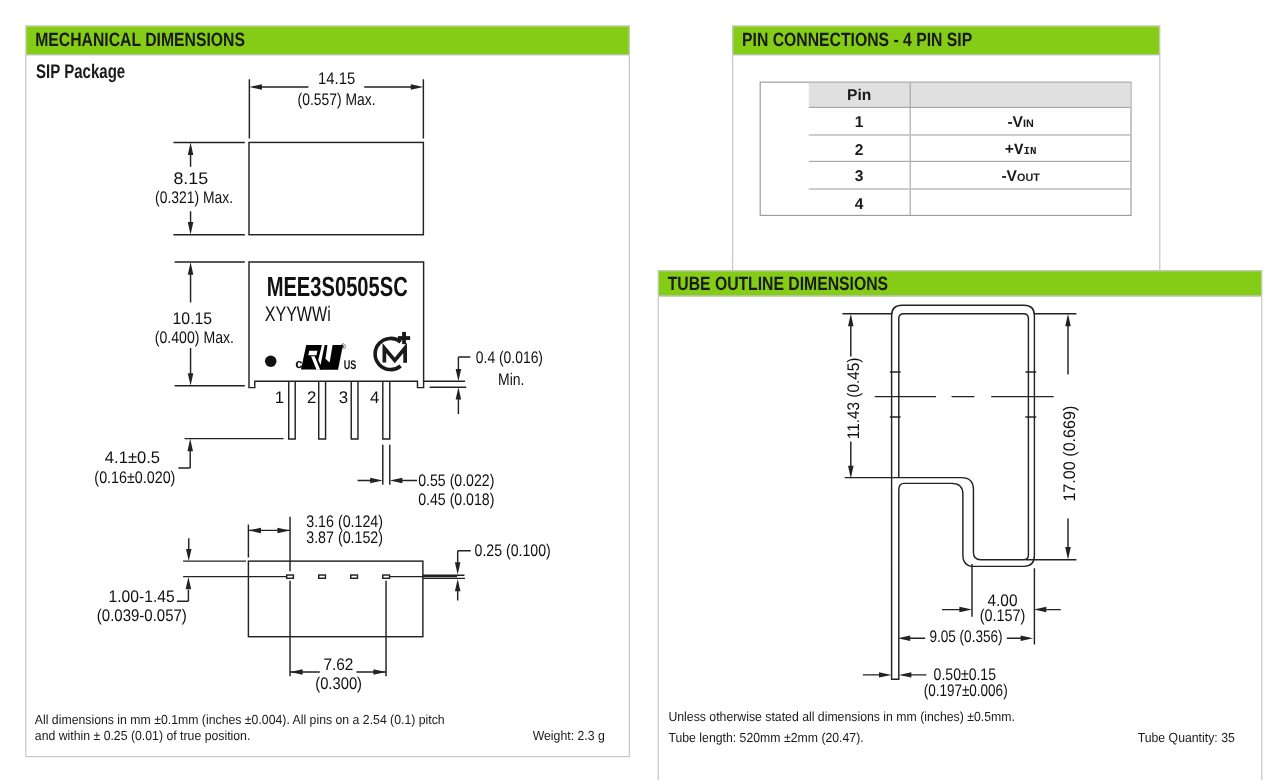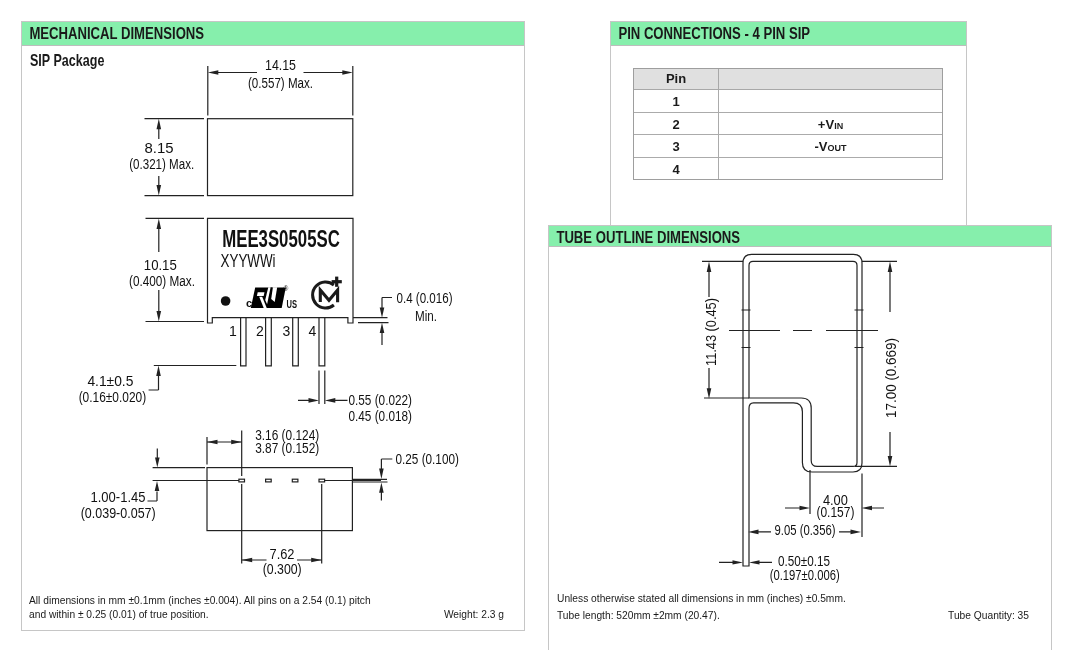--- a/index.html
+++ b/index.html
@@ -1,18 +1,18 @@
 <!DOCTYPE html>
 <html><head>
 <meta charset="utf-8">
 <style>
   html,body{margin:0;padding:0;background:#fff;}
   body{width:1066px;height:650px;position:relative;font-family:"Liberation Sans",sans-serif;overflow:hidden;}
   .panel{position:absolute;border:1px solid #c6c6c6;background:#fff;box-sizing:border-box;}
-  .phead{position:absolute;left:0;top:0;right:0;height:23px;background:#86efac;border-bottom:1px solid #bdbdbd;}
+  .phead{position:absolute;left:0;top:0;right:0;height:23px;background:#84cc16;border-bottom:1px solid #bdbdbd;}
   .phead span{display:inline-block;font-size:16px;font-weight:bold;color:#1a1a1a;line-height:23px;padding-left:9px;transform:scaleX(0.82);transform-origin:0 50%;white-space:nowrap;}
   .ft{position:absolute;font-size:11px;color:#1a1a1a;white-space:nowrap;transform:scaleX(0.93);transform-origin:0 50%;}
   .ftr{position:absolute;font-size:11px;color:#1a1a1a;white-space:nowrap;transform:scaleX(0.93);transform-origin:100% 50%;}
   svg{position:absolute;left:0;top:0;}
   svg text{font-family:"Liberation Sans",sans-serif;fill:#111;}
   .d{font-size:14px;}
 </style>
 </head>
 <body>
 
@@ -20,30 +20,31 @@
   <div class="phead"><span>MECHANICAL DIMENSIONS</span></div>
 </div>
 <div style="position:absolute;left:30px;top:51px;font-size:16.5px;font-weight:bold;color:#1a1a1a;transform:scaleX(0.76);transform-origin:0 50%;white-space:nowrap;">SIP Package</div>
 <div class="ft" style="left:29px;top:593.5px;">All dimensions in mm ±0.1mm (inches ±0.004). All pins on a 2.54 (0.1) pitch</div>
 <div class="ft" style="left:29px;top:607.5px;">and within ± 0.25 (0.01) of true position.</div>
 <div class="ftr" style="left:304px;top:607.5px;width:200px;text-align:right;">Weight: 2.3 g</div>
 
 <div class="panel" style="left:610px;top:21px;width:357px;height:230px;">
   <div class="phead"><span>PIN CONNECTIONS - 4 PIN SIP</span></div>
 </div>
-<div style="position:absolute;left:633px;top:68px;width:310px;border:1px solid #9e9e9e;box-sizing:border-box;font-size:13px;font-weight:bold;color:#1a1a1a;text-align:center;">
+<div style="position:absolute;left:633px;top:68px;width:310px;border:1px solid #9e9e9e;box-sizing:border-box;font-size:13px;font-weight:bold;color:#1a1a1a;text-align:center;padding-left:40px;">
   <div style="display:flex;background:#e0e0e0;border-bottom:1px solid #a8a8a8;height:20px;line-height:20px;">
     <div style="width:84px;border-right:1px solid #a8a8a8;">Pin</div>
   </div>
   <div style="display:flex;border-bottom:1px solid #ababab;height:21.5px;line-height:24.5px;">
     <div style="width:84px;border-right:1px solid #ababab;">1</div>
+      <div style="flex:1;">-V<span style="font-size:9px;">IN</span></div>
   </div>
   <div style="display:flex;border-bottom:1px solid #ababab;height:21.5px;line-height:24.5px;">
     <div style="width:84px;border-right:1px solid #ababab;">2</div>
-      <div style="flex:1;">+V<span style="font-size:9px;">IN</span></div>
+      <div style="flex:1;font-family:Liberation Mono, monospace;">+V<span style="font-size:9px;">IN</span></div>
   </div>
   <div style="display:flex;border-bottom:1px solid #ababab;height:21.5px;line-height:24.5px;">
     <div style="width:84px;border-right:1px solid #ababab;">3</div>
       <div style="flex:1;">-V<span style="font-size:9px;">OUT</span></div>
   </div>
   <div style="display:flex;height:21.5px;line-height:24.5px;">
     <div style="width:84px;border-right:1px solid #ababab;">4</div>
   </div>
 </div>
 

